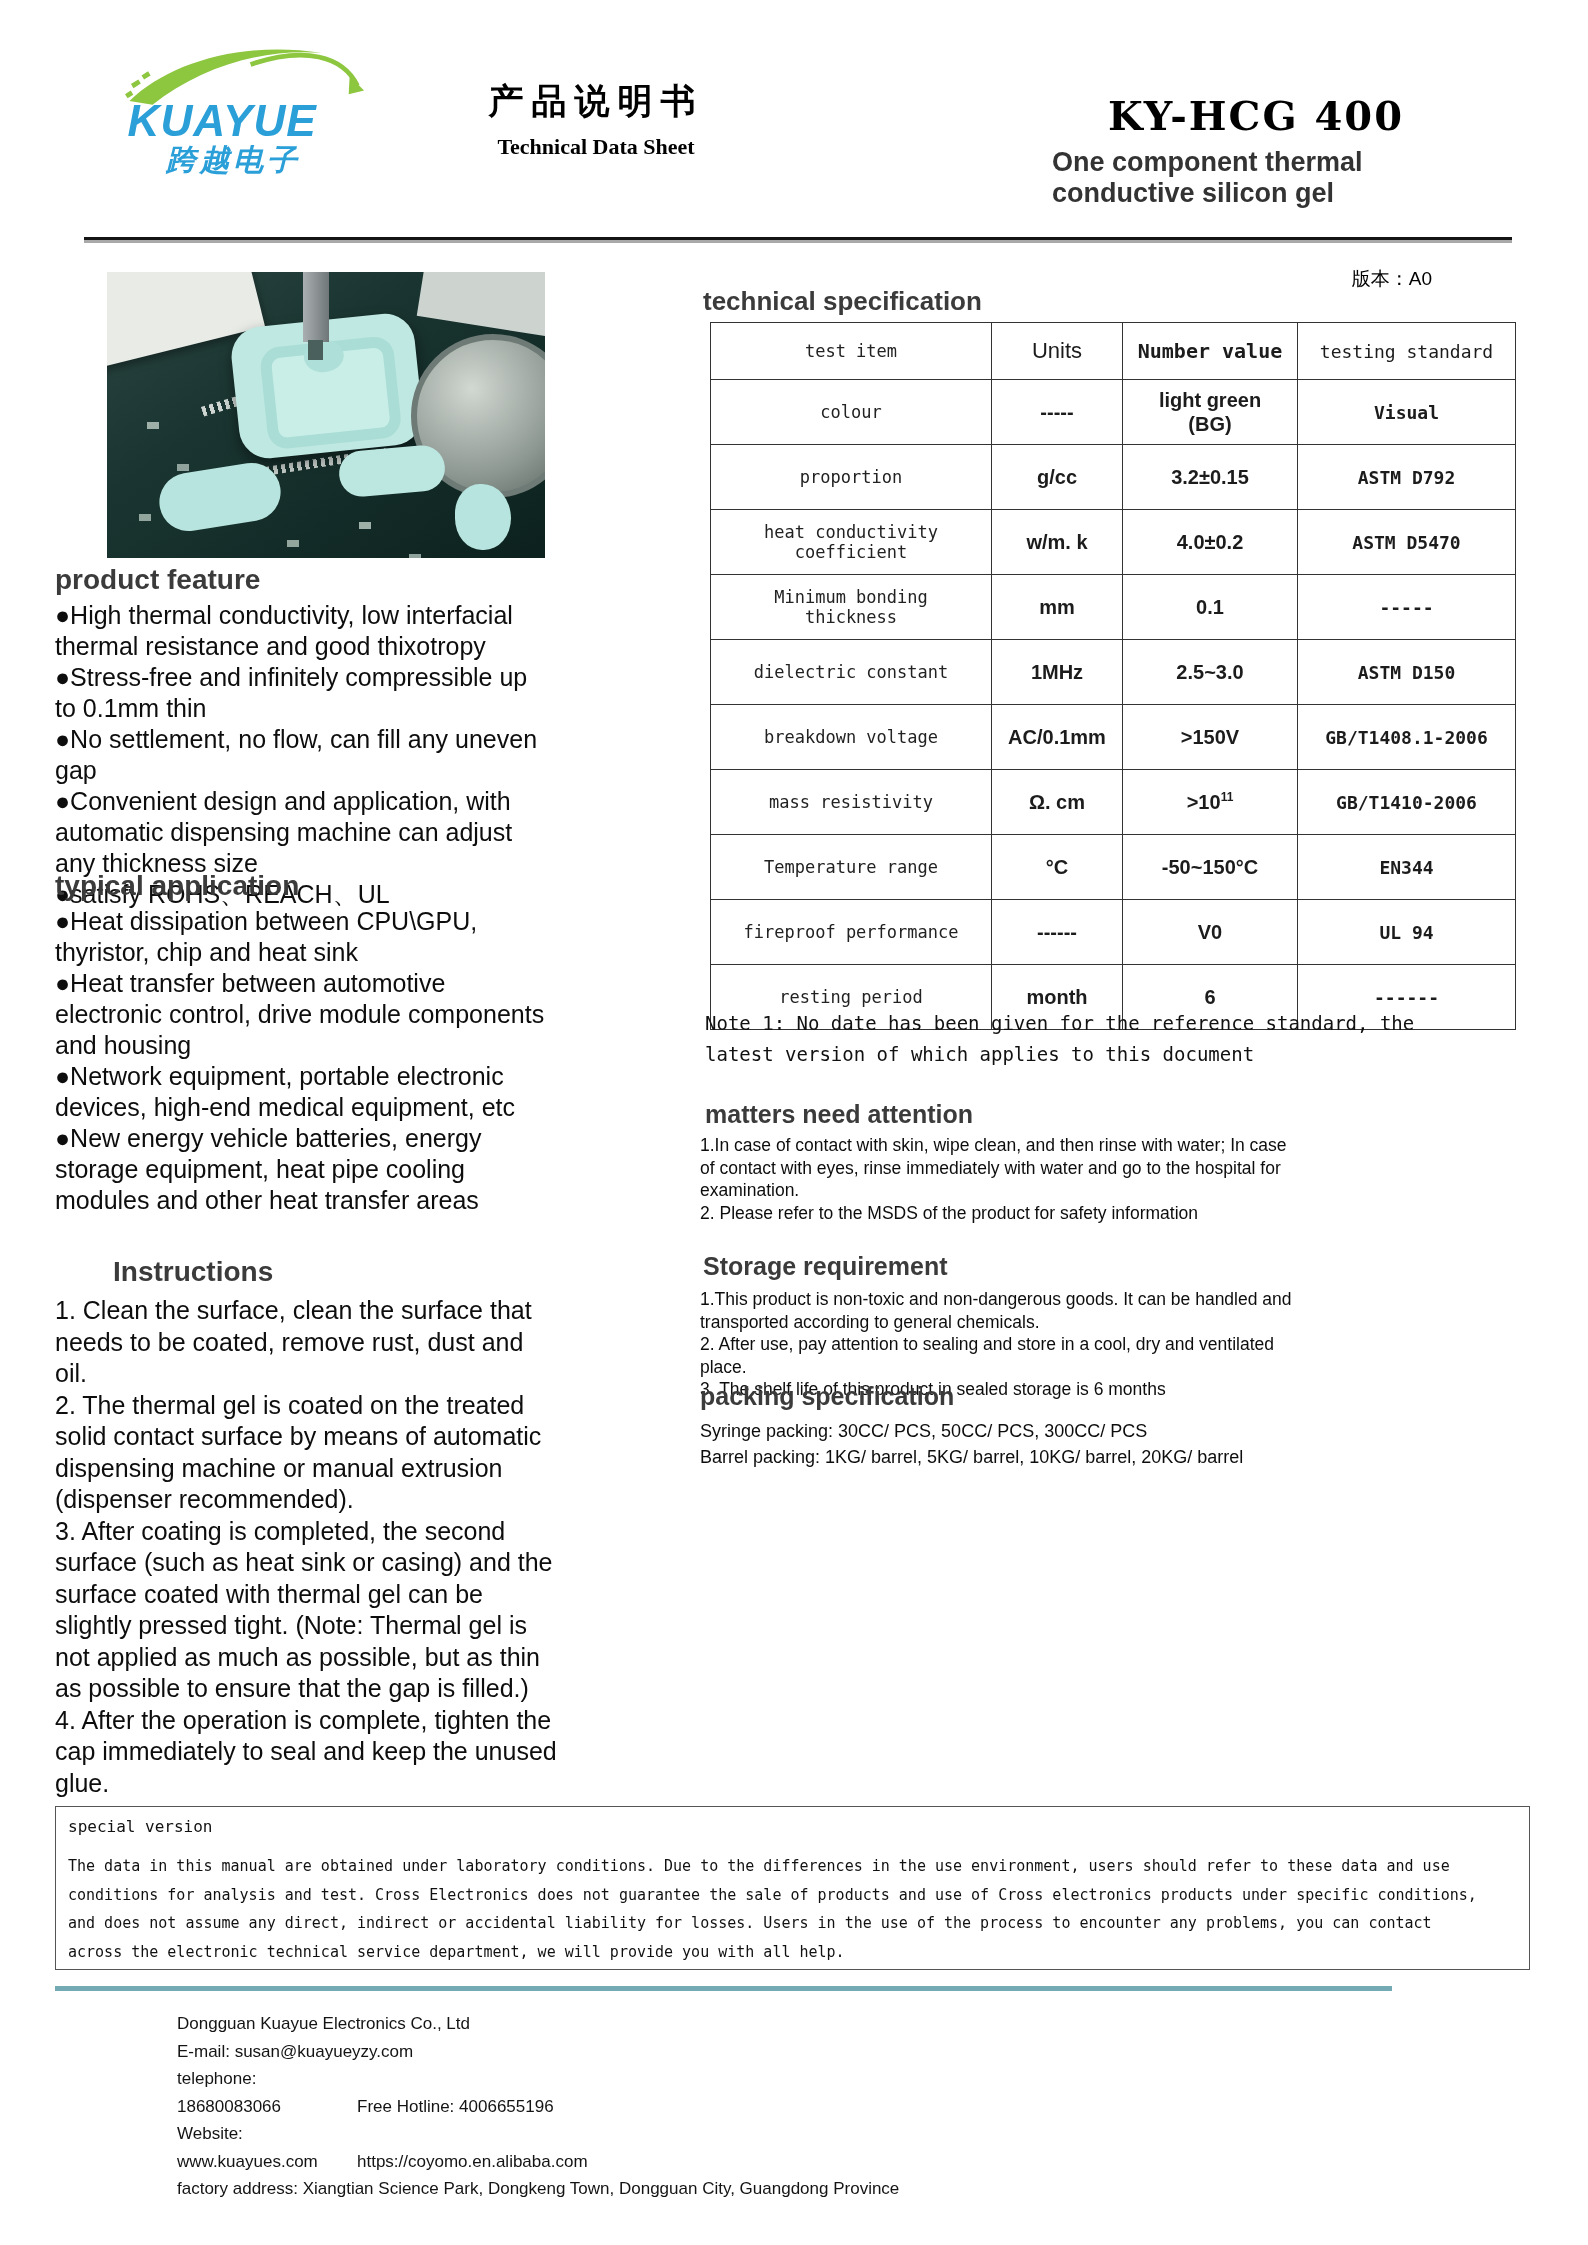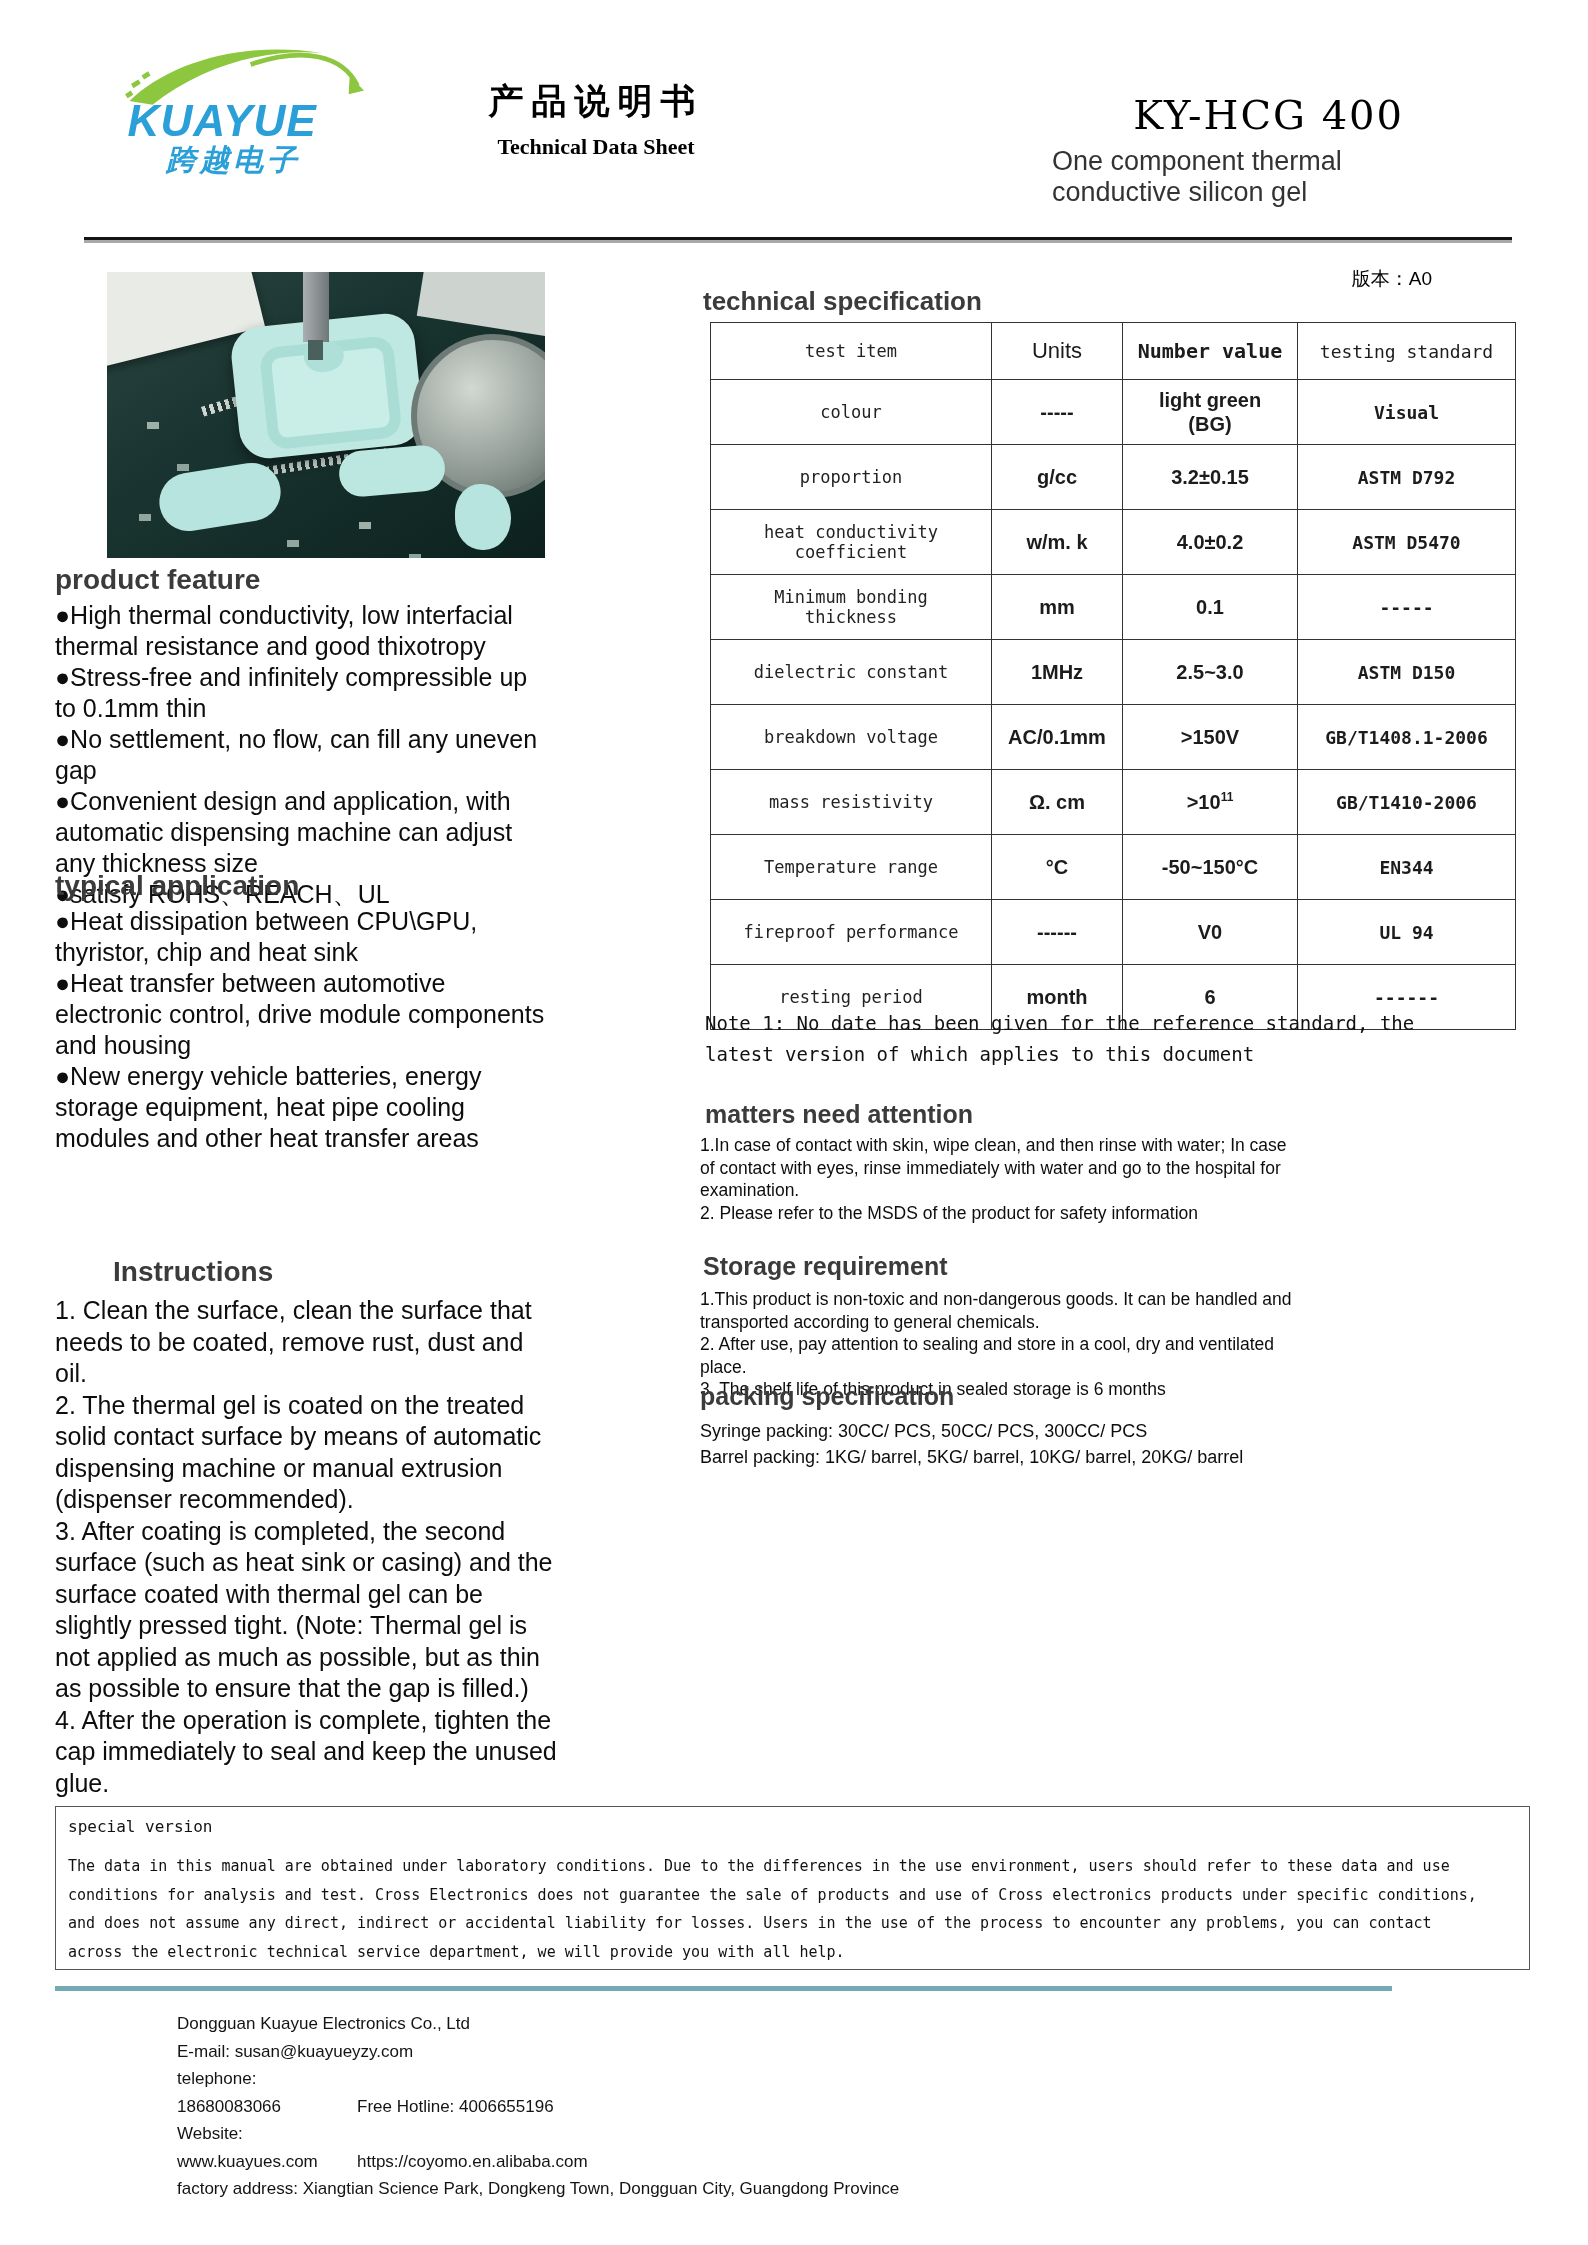--- a/index.html
+++ b/index.html
@@ -5,21 +5,21 @@
   html,body{margin:0;padding:0;background:#ffffff;}
   .page{position:relative;width:1588px;height:2245px;background:#fff;overflow:hidden;
         font-family:"Liberation Sans",sans-serif;color:#111;}
   .abs{position:absolute;}
 
   
   .logo{left:116px;top:26px;width:250px;height:150px;}
   .title-center{left:436px;top:78px;width:320px;text-align:center;}
   .t-cn{font-family:"DejaVu Serif","Liberation Serif",serif;font-size:35px;font-weight:700;letter-spacing:8px;color:#000;}
   .t-en{font-family:"Liberation Serif",serif;font-size:22px;font-weight:700;margin-top:9px;color:#000;}
-  .title-right{left:1052px;top:92px;width:352px;}
+  .title-right{left:1052px;top:92px;width:352px;font-weight:bold;}
   .p-code{font-family:"DejaVu Serif","Liberation Serif",serif;font-size:40px;color:#000;text-align:right;letter-spacing:2px;}
   .p-desc{font-size:27px;line-height:31px;color:#333;margin-top:8px;}
   .rule{left:84px;top:237px;width:1428px;height:3px;background:#151515;box-shadow:0 3px 0 #a9a9a9;}
   .version{left:1180px;top:266px;width:252px;text-align:right;font-size:19px;color:#000;}
 
   
   .photo{left:107px;top:272px;width:438px;height:286px;overflow:hidden;
          background:linear-gradient(145deg,#2c4742 0%,#1a3531 38%,#0c211e 100%);}
   .photo div{position:absolute;}
   .ph-card{left:-34px;top:-44px;width:180px;height:122px;background:#e9ebe7;transform:rotate(-14deg);box-shadow:0 4px 10px rgba(0,0,0,.4);}
@@ -141,20 +141,21 @@
     <div>●Stress-free and infinitely compressible up to 0.1mm thin</div>
     <div>●No settlement, no flow, can fill any uneven gap</div>
     <div>●Convenient design and application, with automatic dispensing machine can adjust any thickness size</div>
     <div>●satisfy ROHS、REACH、UL</div>
   </div>
 
   <div class="abs h-left ta-head">typical application</div>
   <div class="abs ta-list">
     <div>●Heat dissipation between CPU\GPU, thyristor, chip and heat sink</div>
     <div>●Heat transfer between automotive electronic control, drive module components and housing</div>
+    <div>●Network equipment, portable electronic devices, high-end medical equipment, etc</div>
     <div>●New energy vehicle batteries, energy storage equipment, heat pipe cooling modules and other heat transfer areas</div>
   </div>
 
   <div class="abs h-left inst-head">Instructions</div>
   <div class="abs inst-list">
     <div>1. Clean the surface, clean the surface that needs to be coated, remove rust, dust and oil.</div>
     <div>2. The thermal gel is coated on the treated solid contact surface by means of automatic dispensing machine or manual extrusion (dispenser recommended).</div>
     <div>3. After coating is completed, the second surface (such as heat sink or casing) and the surface coated with thermal gel can be slightly pressed tight. (Note: Thermal gel is not applied as much as possible, but as thin as possible to ensure that the gap is filled.)</div>
     <div>4. After the operation is complete, tighten the cap immediately to seal and keep the unused glue.</div>
   </div>

